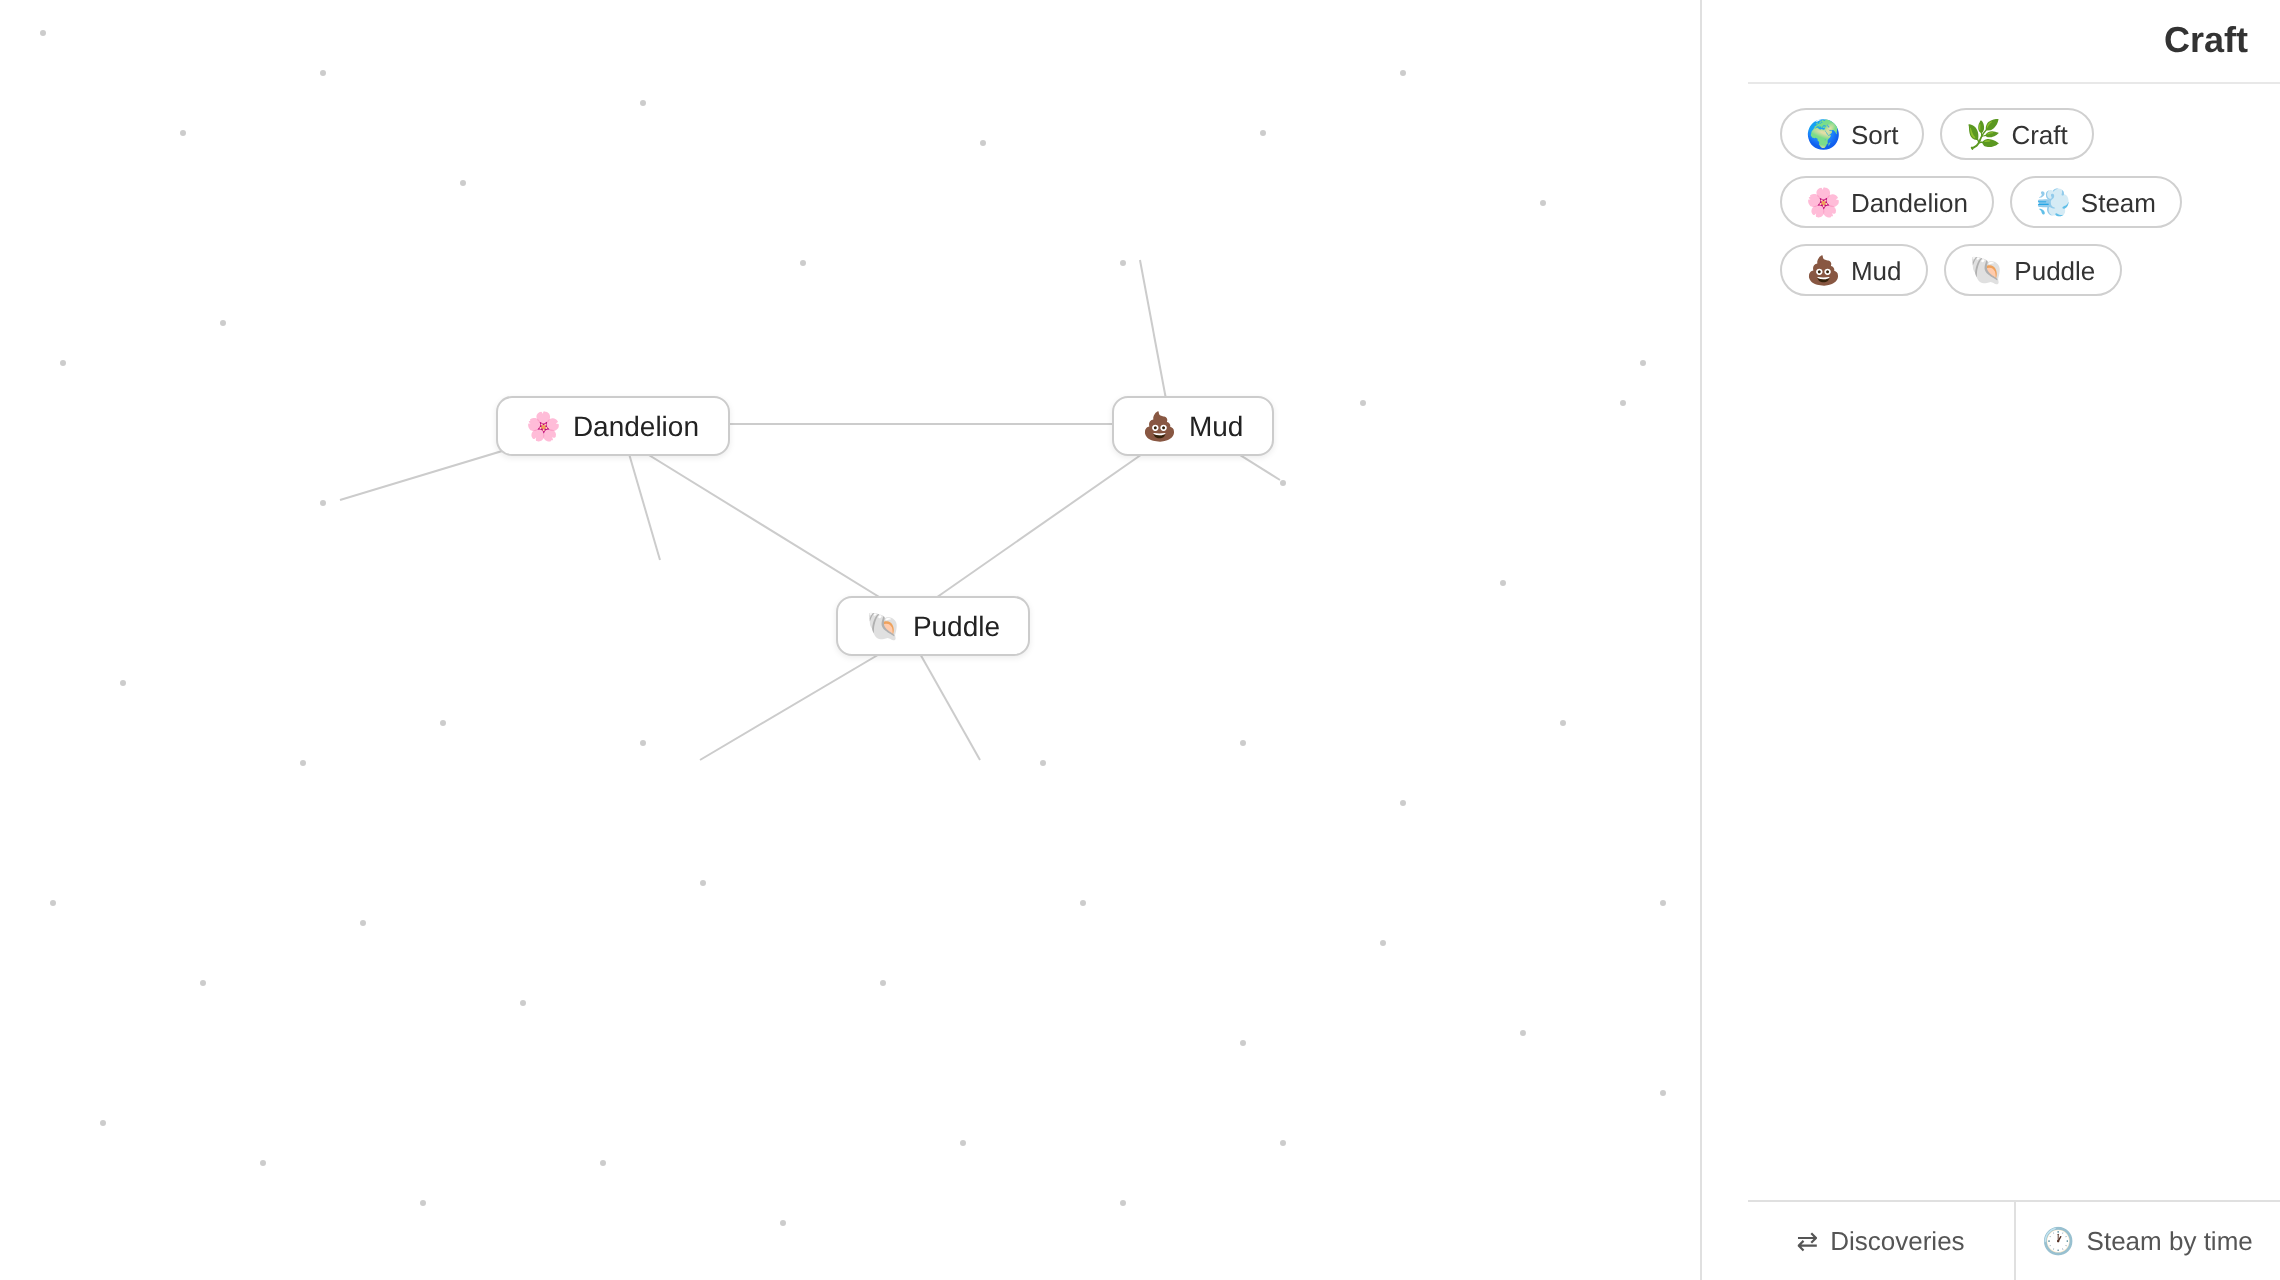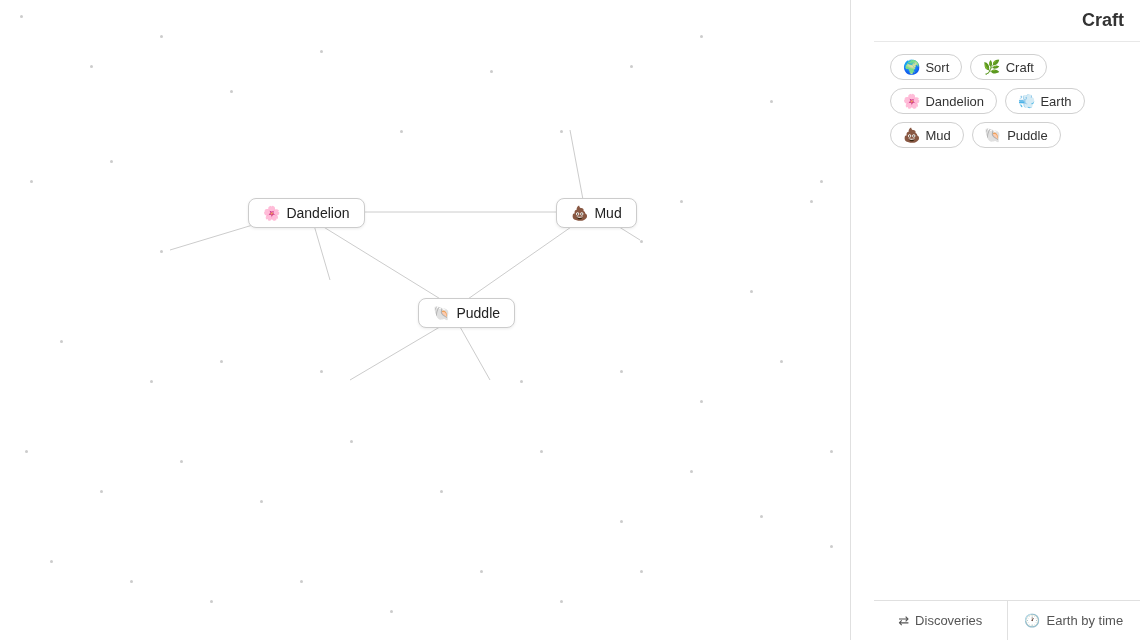--- a/index.html
+++ b/index.html
@@ -221,37 +221,37 @@
           <span>Craft</span>
         </div>
       </div>
       <div class="discoveries-row">
         <div class="discovery-chip">
           <span class="icon-emoji">🌸</span>
           <span>Dandelion</span>
         </div>
         <div class="discovery-chip">
           <span class="icon-emoji">💨</span>
-          <span>Earth</span>
+          <span>Steam</span>
         </div>
       </div>
       <div class="discoveries-row">
         <div class="discovery-chip">
           <span class="icon-emoji">💩</span>
           <span>Mud</span>
         </div>
         <div class="discovery-chip">
           <span class="icon-emoji">🐚</span>
           <span>Puddle</span>
         </div>
       </div>
     </div>
   <div id="bottom-bar">
   <button class="bottom-tab">
         <span>⇄</span>
         <span>Discoveries</span>
       </button>
       <button class="bottom-tab">
         <span>🕐</span>
-        <span>Earth by time</span>
+        <span>Steam by time</span>
       </button>
     </div>
 </div>
 
 </body></html>

